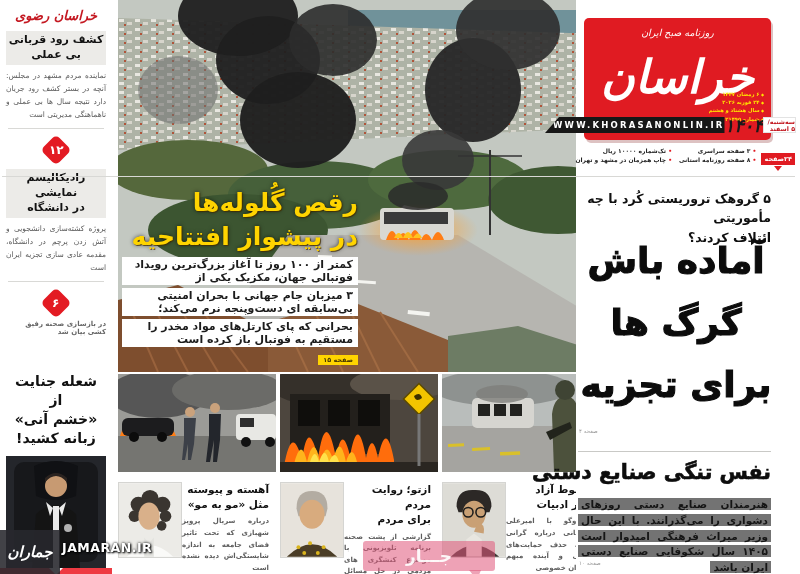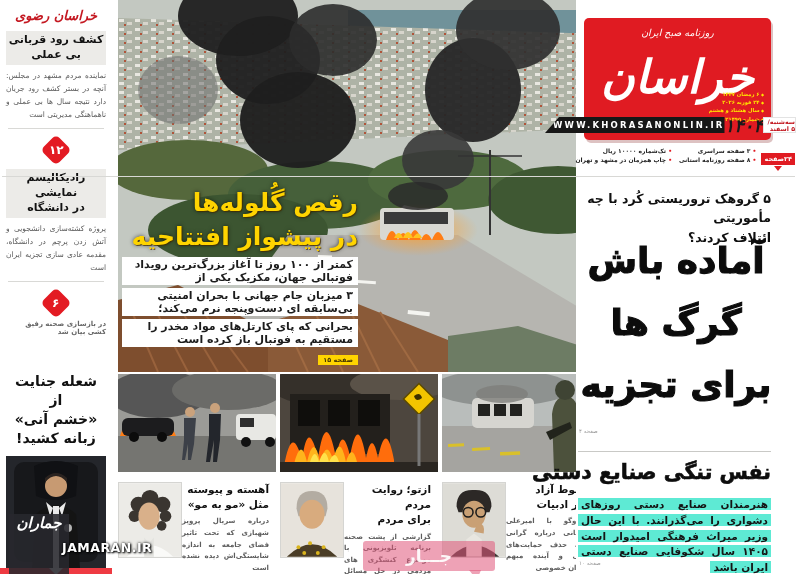--- a/index.html
+++ b/index.html
@@ -18,21 +18,21 @@
   .diamond span { transform:rotate(-45deg); color:#fff; font-weight:bold; font-size:12px; }
   .sb-kicker { font-size:7px; color:#666; text-align:right; font-weight:bold; }
   .coach-photo { width:100px; height:112px; margin:6px auto 0 auto; display:block; }
   .red-box { position:relative; background:#ee3a42; color:#fff; padding:10px 7px 6px 7px; margin-top:0; min-height:92px; }
   .red-box::before { content:""; position:absolute; top:0; left:50%; margin-left:-7px; border-left:7px solid transparent; border-right:7px solid transparent; border-top:7px solid #fff; }
   .red-box h3 { font-size:12.5px; font-weight:bold; text-align:right; margin-bottom:4px; }
   .red-box p { font-size:7.5px; line-height:1.8; text-align:justify; color:#ffeceb; font-weight:bold; }
 
   
   .credit { position:absolute; left:0; bottom:0; width:158px; height:62px; z-index:30; }
-  .credit-logo { position:absolute; left:9px; bottom:0; width:60px; height:60px; background:rgba(40,40,45,0.88); display:flex; justify-content:center; }
+  .credit-logo { position:absolute; left:0; bottom:0; width:60px; height:44px; background:rgba(40,40,45,0.88); display:flex; align-items:center; justify-content:center; }
   .credit-logo span { color:#fff; font-family:"DejaVu Serif", serif; font-style:italic; font-weight:bold; font-size:15px; }
   .credit-text { position:absolute; left:62px; bottom:18px; color:#fff; font-weight:bold; font-size:12.5px; line-height:1.3; text-shadow:0 0 3px #000, 1px 1px 2px #000; letter-spacing:0.5px; }
 
   
   .main-photo { position:absolute; left:118px; top:0; width:482px; height:372px; overflow:hidden; background:#b7bcb5; }
   .overlay { position:absolute; left:4px; top:186px; width:236px; direction:rtl; text-align:right; z-index:5; }
   .ph-head { color:#ffd400; font-weight:bold; font-size:25px; line-height:1.35; text-shadow:0 0 4px rgba(0,0,0,0.65), 1px 1px 0 rgba(90,60,0,0.7); }
   .ph-line { display:inline-block; background:#fff; color:#1c1c1c; font-weight:bold; font-size:11px; padding:1px 5px; margin-top:3px; }
   .ph-tag { display:inline-block; background:#ffd400; color:#4a3a00; font-size:6.5px; font-weight:bold; padding:1px 5px; margin-top:5px; }
 
@@ -74,21 +74,21 @@
   .issue-grid span::before { content:"• "; color:#e01b22; }
   .info-rule { position:absolute; left:2px; top:176px; right:5px; border-top:1px solid #d8d8d5; }
 
   .kicker { position:absolute; left:2px; top:189px; right:5px; direction:rtl; text-align:right; font-size:12.5px; font-weight:bold; color:#101010; line-height:1.55; }
   .lead-line { position:absolute; left:0; right:0; text-align:center; font-weight:bold; color:#0c0c0c; font-size:36px; letter-spacing:-1.5px; white-space:nowrap; -webkit-text-stroke:1.1px #0c0c0c; }
   .lead1 { top:240px; } .lead2 { top:302px; } .lead3 { top:364px; }
   .lead-ref { position:absolute; left:3px; top:428px; font-size:5.5px; color:#999; }
   .rule2 { position:absolute; left:2px; top:451px; right:5px; border-top:1px solid #c9c9c6; }
   .hc-head { position:absolute; left:2px; top:460px; right:5px; direction:rtl; text-align:right; font-weight:bold; font-size:20.5px; color:#0d0d0d; letter-spacing:-1px; white-space:nowrap; -webkit-text-stroke:0.6px #0d0d0d; }
   .hc-sum { position:absolute; left:2px; top:497px; right:5px; direction:rtl; text-align:justify; font-size:10.5px; font-weight:bold; color:#151515; line-height:1.5; }
-  .hc-sum span { background:#5eead4; padding:0 3px; -webkit-box-decoration-break:clone; box-decoration-break:clone; }
+  .hc-sum span { background:#737373; padding:0 3px; -webkit-box-decoration-break:clone; box-decoration-break:clone; }
   .hc-ref { position:absolute; left:3px; top:560px; font-size:5.5px; color:#999; }
 </style>
 </head>
 <body>
 
 <div class="page">
 
   <div class="sidebar">
     <div class="sb-pad">
       <div class="region-logo">خراسان رضوی</div>

